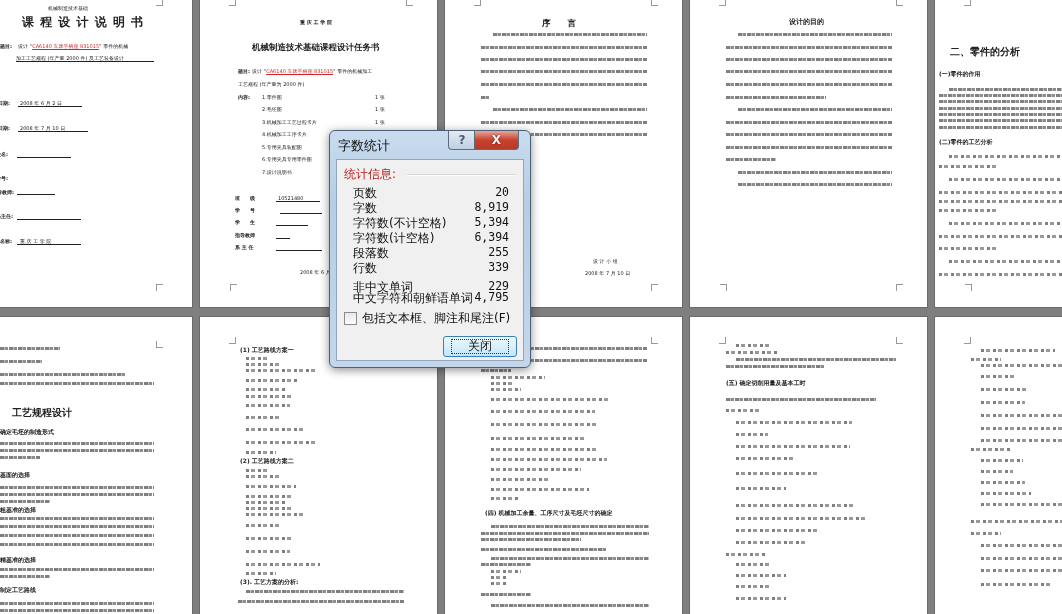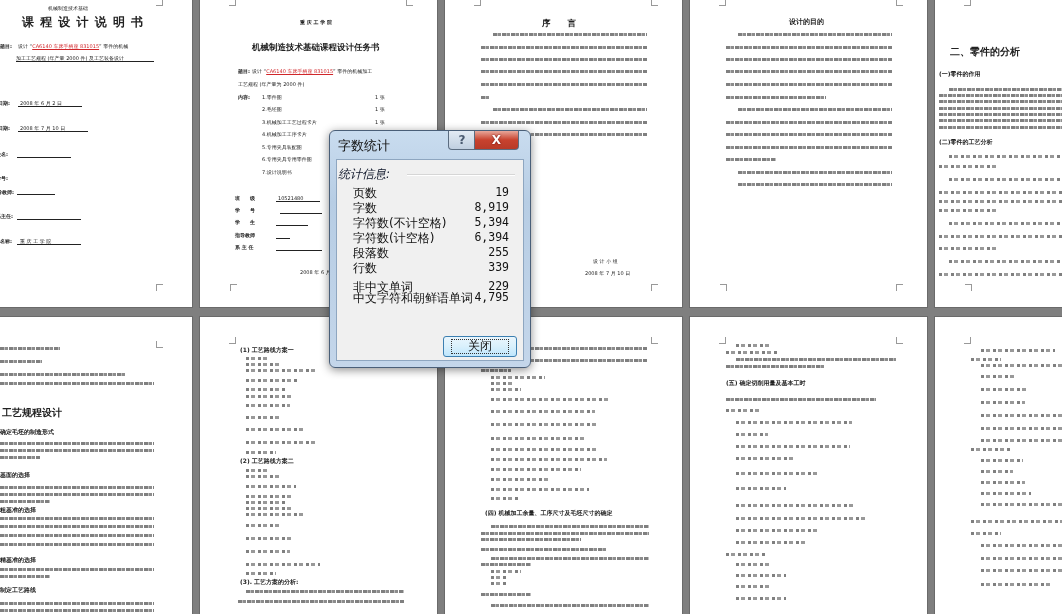--- a/index.html
+++ b/index.html
@@ -47,21 +47,21 @@
     display:flex; align-items:center; justify-content:center; font-weight:bold; color:#fff;
   }
   .dlg-help { left:118px; width:26px; border-radius:0 0 0 4px;
               background:linear-gradient(#e3ebf4,#c0cfe0); color:#4a5a70; font-size:12px; }
   .dlg-close { left:144px; width:43px; border-radius:0 0 4px 0;
                background:linear-gradient(#e8a79a,#c8422e 50%,#b83a28); font-size:12px; text-shadow:0 0 2px #600; }
   .dialog .client {
     position:absolute; left:6px; top:28px; width:186px; height:200px;
     background:#f0f0f0; border:1px solid #8ea6c0;
   }
-  .group-label { position:absolute; left:1px; top:6px; font-size:12px; color:#0f172a;font-style:italic; }
+  .group-label { position:absolute; left:7px; top:6px; font-size:12px; color:#b91c1c; }
   .group-sep { position:absolute; left:70px; right:8px; top:14px; height:1px; background:#d6d6d6; border-bottom:1px solid #fff; }
   .stat-row { position:absolute; left:16px; right:14px; height:15px; font-size:12px; color:#111; display:flex; justify-content:space-between; }
   .stat-row .v { font-family:"DejaVu Sans Mono", monospace; font-size:11.5px; }
   .chk-row { position:absolute; left:7px; top:150px; font-size:12px; color:#111; display:flex; align-items:center; gap:5px; }
   .chk { width:11px; height:11px; border:1px solid #8a8a8a; background:linear-gradient(#e8e8e8,#fdfdfd); }
   .close-btn {
     position:absolute; left:106px; top:176px; width:72px; height:19px;
     border:1px solid #3c7fb1; border-radius:3px;
     background:linear-gradient(#eaf6fd,#d9f0fc 50%,#bee6fd);
     font-size:12px; color:#111; display:flex; align-items:center; justify-content:center;
@@ -200,21 +200,21 @@
   <div class="gl sparse" style="left:4px;top:273px;width:123px;"></div>
   <span class="crop bl" style="left:30px;top:284px;border-width:1px 1px 0 0;"></span>
 </div>
 
 <div class="page" style="left:0;top:317px;width:192px;height:297px;">
   <span class="crop tr" style="left:156px;top:24px;border-width:0 0 1px 1px;"></span>
   <div class="gl" style="left:0;top:30px;width:60px;"></div>
   <div class="gl" style="left:0;top:43px;width:42px;"></div>
   <div class="gl" style="left:0;top:56px;width:126px;"></div>
   <div class="gl" style="left:0;top:65px;width:154px;"></div>
-  <span class="t bold" style="left:2px;top:91px;font-size:10px;">工艺规程设计</span>
+  <span class="t bold" style="left:12px;top:91px;font-size:10px;">工艺规程设计</span>
   <span class="t small bold" style="left:0;top:112px;">确定毛坯的制造形式</span>
   <div class="gl" style="left:0;top:125px;width:154px;"></div>
   <div class="gl" style="left:0;top:132px;width:154px;"></div>
   <div class="gl" style="left:0;top:139px;width:40px;"></div>
   <span class="t small bold" style="left:0;top:155px;">基面的选择</span>
   <div class="gl" style="left:0;top:169px;width:154px;"></div>
   <div class="gl" style="left:0;top:176px;width:154px;"></div>
   <div class="gl" style="left:0;top:183px;width:50px;"></div>
   <span class="t small bold" style="left:0;top:190px;">粗基准的选择</span>
   <div class="gl" style="left:0;top:200px;width:154px;"></div>
@@ -352,21 +352,21 @@
   </div>
   <div class="dlg-btn dlg-close">
     <span>X</span>
   </div>
   <div class="client">
     <span class="group-label">统计信息:</span>
     <div class="group-sep"></div>
 
     <div class="stat-row" style="top:25px;">
       <span>页数</span>
-      <span class="v">19</span>
+      <span class="v">20</span>
     </div>
     <div class="stat-row" style="top:40px;">
       <span>字数</span>
       <span class="v">8,919</span>
     </div>
     <div class="stat-row" style="top:55px;">
       <span>字符数(不计空格)</span>
       <span class="v">5,394</span>
     </div>
     <div class="stat-row" style="top:70px;">
@@ -383,18 +383,22 @@
     </div>
     <div class="stat-row" style="top:119px;gap:48px;">
       <span>非中文单词</span>
       <span class="v">229</span>
     </div>
     <div class="stat-row" style="top:130px;">
       <span>中文字符和朝鲜语单词</span>
       <span class="v">4,795</span>
     </div>
 
+    <label class="chk-row">
+      <span class="chk"></span>
+      <span>包括文本框、脚注和尾注(F)</span>
+    </label>
 
     <div class="close-btn">
       <span>关闭</span>
     </div>
   </div>
 </div>
 
 </body></html>

